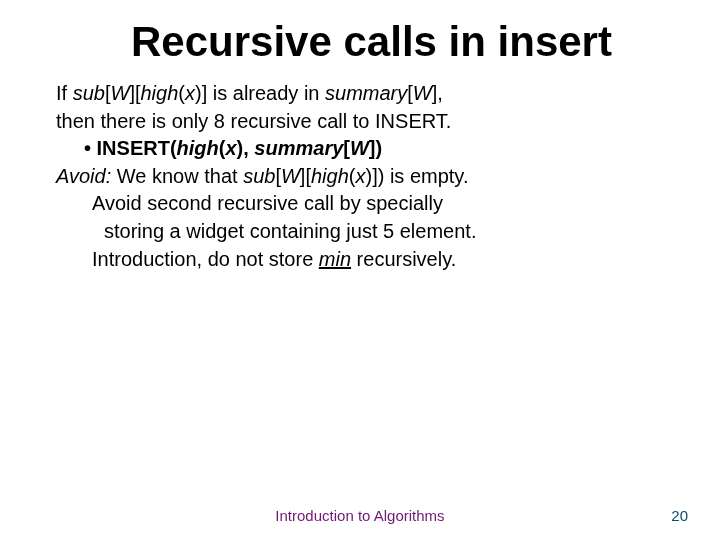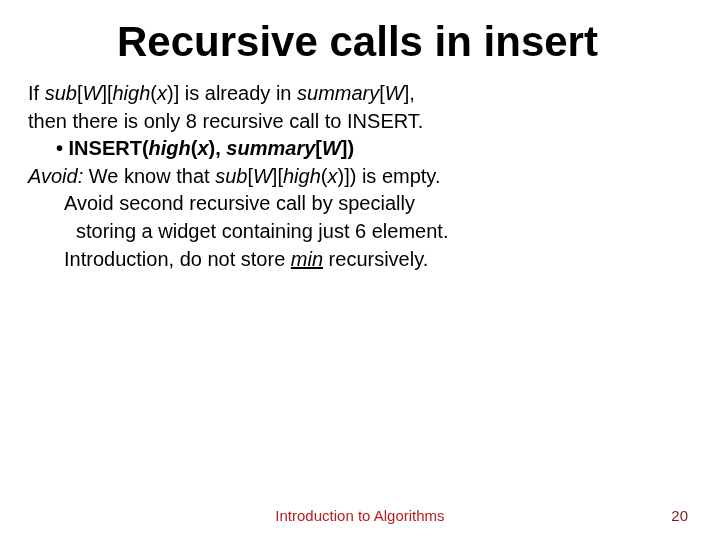--- a/index.html
+++ b/index.html
@@ -8,20 +8,21 @@
     width: 720px;
     height: 540px;
     background: #ffffff;
     font-family: Arial, Helvetica, sans-serif;
     color: #000;
     position: relative;
     overflow: hidden;
   }
   .slide {
     padding: 18px 33px 0 28px;
+    margin-left: 28px;
   }
   .title {
     font-size: 42px;
     font-weight: bold;
     text-align: center;
     margin-bottom: 14px;
   }
   .body {
     font-size: 20px;
     line-height: 1.38;
@@ -34,29 +35,29 @@
   .indent3 { padding-left: 48px; }
   .italic { font-style: italic; }
   .under { text-decoration: underline; }
   .footer-center {
     position: absolute;
     bottom: 16px;
     left: 0;
     width: 100%;
     text-align: center;
     font-size: 15px;
-    color: #b91c1c;
+    color: #701a75;
     margin-top: 28px;
   }
   .footer-right {
     position: absolute;
     bottom: 16px;
     right: 32px;
     font-size: 15px;
-    color: #7f1d1d;
+    color: #0c4a6e;
   }
 </style>
 </head>
 <body>
 
 <div class="slide">
   <div class="title">Recursive calls in insert</div>
 
   <div class="body">
 
@@ -71,21 +72,21 @@
       <span>• INSERT(</span><span class="italic">high</span><span>(</span><span class="italic">x</span><span>), </span><span class="italic">summary</span><span>[</span><span class="italic">W</span><span>])</span>
     </div>
 
 
     <div class="row">
       <span class="italic">Avoid:</span><span> We know that </span><span class="italic">sub</span><span>[</span><span class="italic">W</span><span>][</span><span class="italic">high</span><span>(</span><span class="italic">x</span><span>)]) is empty.</span>
     </div>
 
     <div class="row indent2">Avoid second recursive call by specially</div>
 
-    <div class="row indent3">storing a widget containing just 6 element.</div>
+    <div class="row indent3">storing a widget containing just 5 element.</div>
 
     <div class="row indent2">
       <span>Introduction, do not store </span><span class="italic under">min</span><span> recursively.</span>
     </div>
 
   </div>
 </div>
 
 <div class="footer-center">Introduction to Algorithms</div>
 <div class="footer-right">20</div>

